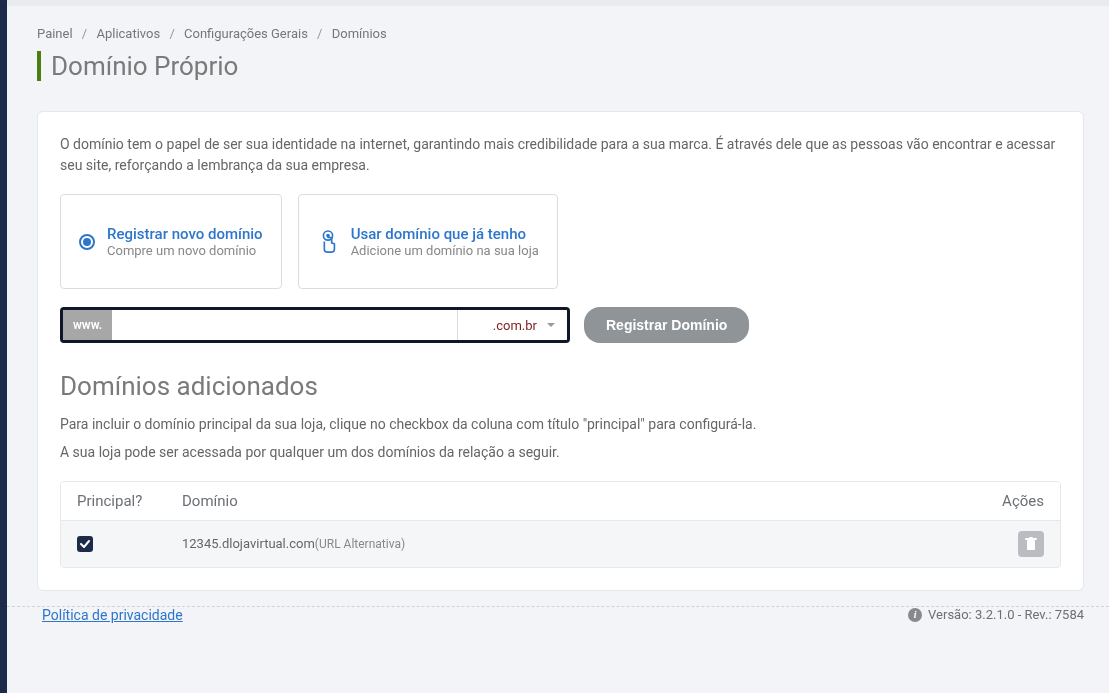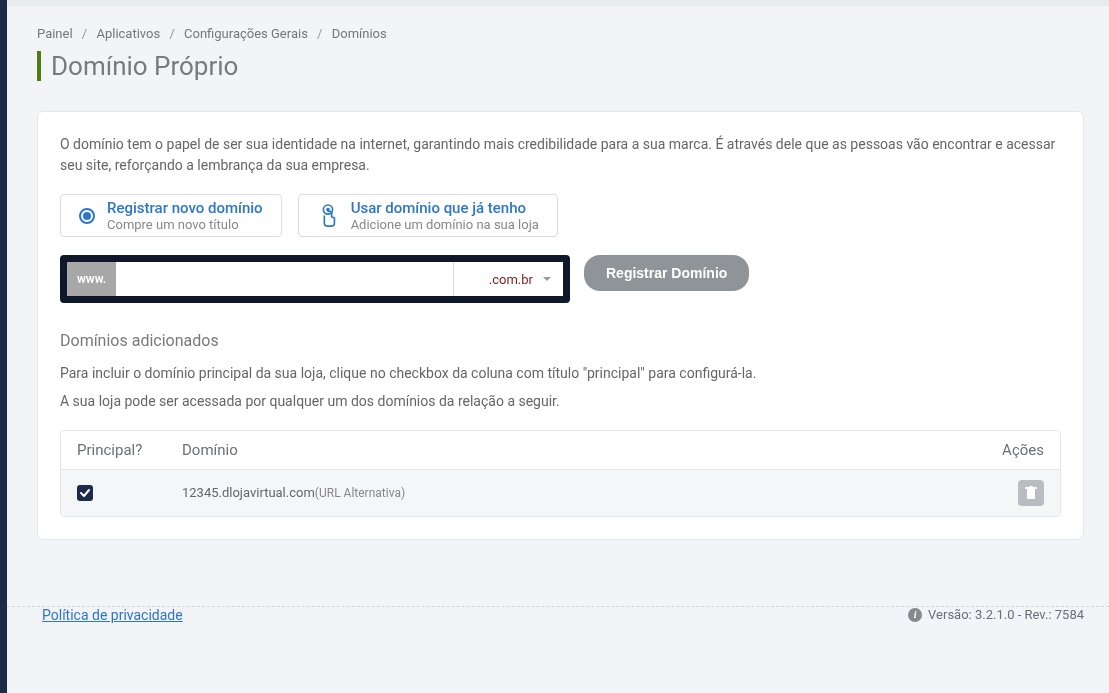--- a/index.html
+++ b/index.html
@@ -61,21 +61,21 @@
     .intro {
       color: #666;
       font-size: 14px;
       line-height: 1.5;
       margin-bottom: 18px;
     }
     .option-row { display: flex; gap: 16px; margin-bottom: 18px; }
     .option {
       border: 1px solid #d9dde3;
       border-radius: 4px;
-      padding: 4px 18px;
+      padding: 30px 18px;
       display: flex;
       align-items: center;
       gap: 12px;
       cursor: pointer;
       background: #fff;
     }
     .option .radio {
       width: 16px; height: 16px;
       border: 2px solid #2d76cc;
       border-radius: 50%;
@@ -92,24 +92,24 @@
     }
     .option .tap-icon {
       width: 22px; height: 26px;
       flex-shrink: 0;
     }
     .option .texts .t { font-size: 15px; color: #2d76cc; font-weight: 500; }
     .option .texts .s { font-size: 13px; color: #888; }
     .domain-input-row { display: flex; gap: 14px; align-items: stretch; margin-bottom: 28px; }
     .domain-input-group {
       display: flex;
-      border: 7px solid #0f172a;
+      border: 3px solid #0f172a;
       border-radius: 4px;
       overflow: hidden;
-      height: 48px;
+      height: 36px;
       width: 510px;
       gap: 36px;
     }
     .domain-input-group .prefix {
       background: #a7a7a7;
       color: #fff;
       font-size: 12px;
       font-weight: 600;
       display: flex;
       align-items: center;
@@ -151,21 +151,21 @@
       color: #fff;
       border: none;
       border-radius: 16px;
       padding: 0 22px;
       font-size: 14px;
       font-weight: 600;
       cursor: pointer;
       height: 36px;
     }
     .section-title {
-      font-size: 16px;
+      font-size: 26px;
       font-weight: 400;
       color: #7a7a7a;
       margin-bottom: 12px;
     }
     .section-p {
       color: #666;
       font-size: 14px;
       line-height: 1.7;
       margin-bottom: 4px;
     }
@@ -274,21 +274,21 @@
   <h1 class="page-title">Domínio Próprio</h1>
 
   <div class="card">
     <p class="intro">O domínio tem o papel de ser sua identidade na internet, garantindo mais credibilidade para a sua marca. É através dele que as pessoas vão encontrar e acessar seu site, reforçando a lembrança da sua empresa.</p>
 
     <div class="option-row">
       <div class="option">
         <span class="radio checked"></span>
         <div class="texts">
           <div class="t">Registrar novo domínio</div>
-          <div class="s">Compre um novo título</div>
+          <div class="s">Compre um novo domínio</div>
         </div>
       </div>
       <div class="option">
         <span class="tap-icon">
           <svg viewBox="0 0 24 28" width="22" height="26">
             <circle cx="12" cy="7" r="5" fill="none" stroke="#2d76cc" stroke-width="1.8"></circle>
             <circle cx="12" cy="7" r="2" fill="#2d76cc"></circle>
             <path d="M8 14 L8 22 Q8 25 11 25 L16 25 Q19 25 19 22 L19 16 L16 15 L16 11 Q16 9 14 9 L12 9" fill="none" stroke="#2d76cc" stroke-width="1.8" stroke-linecap="round" stroke-linejoin="round"></path>
           </svg>
         </span>

